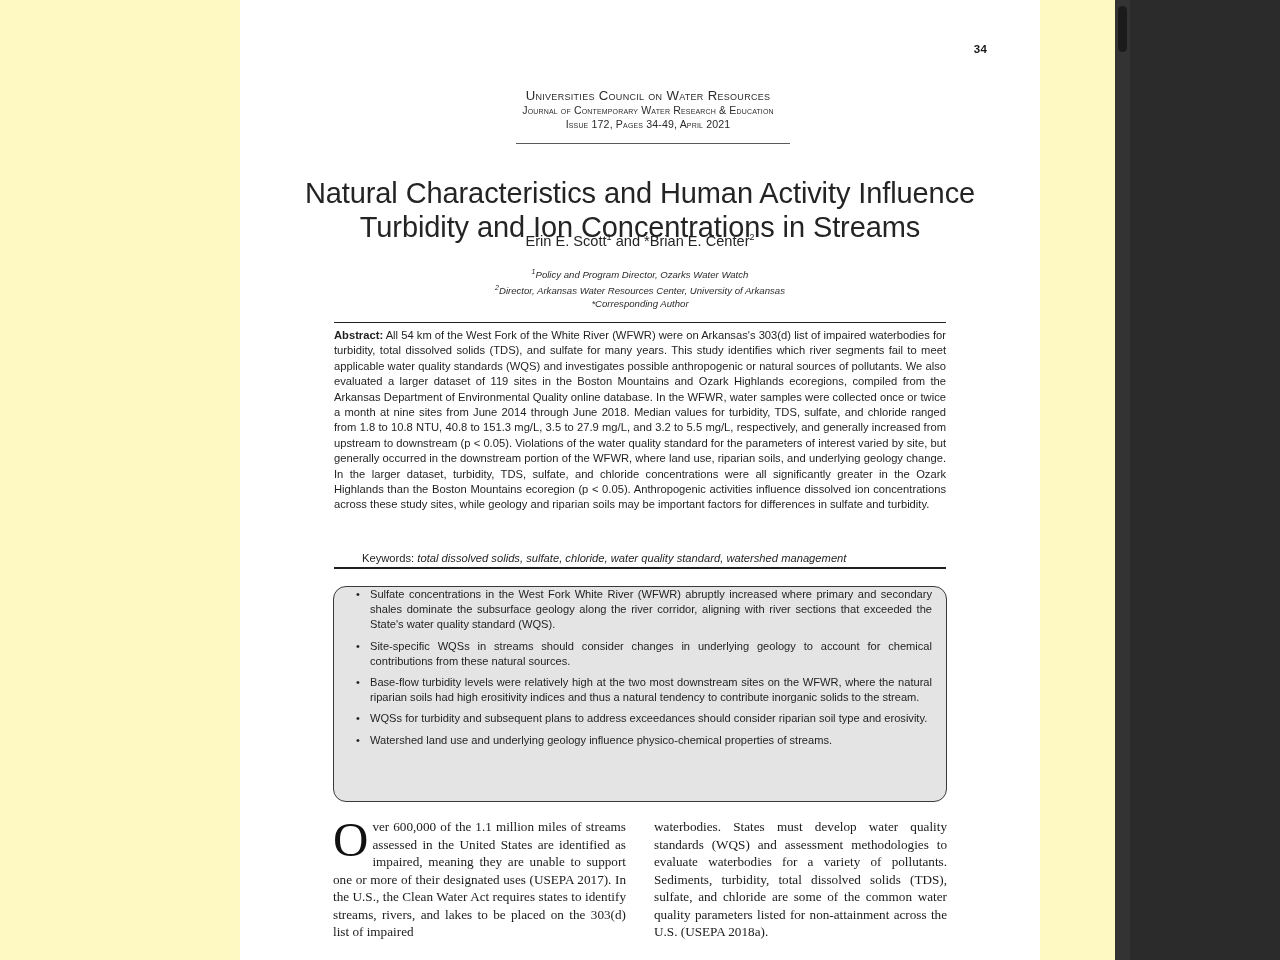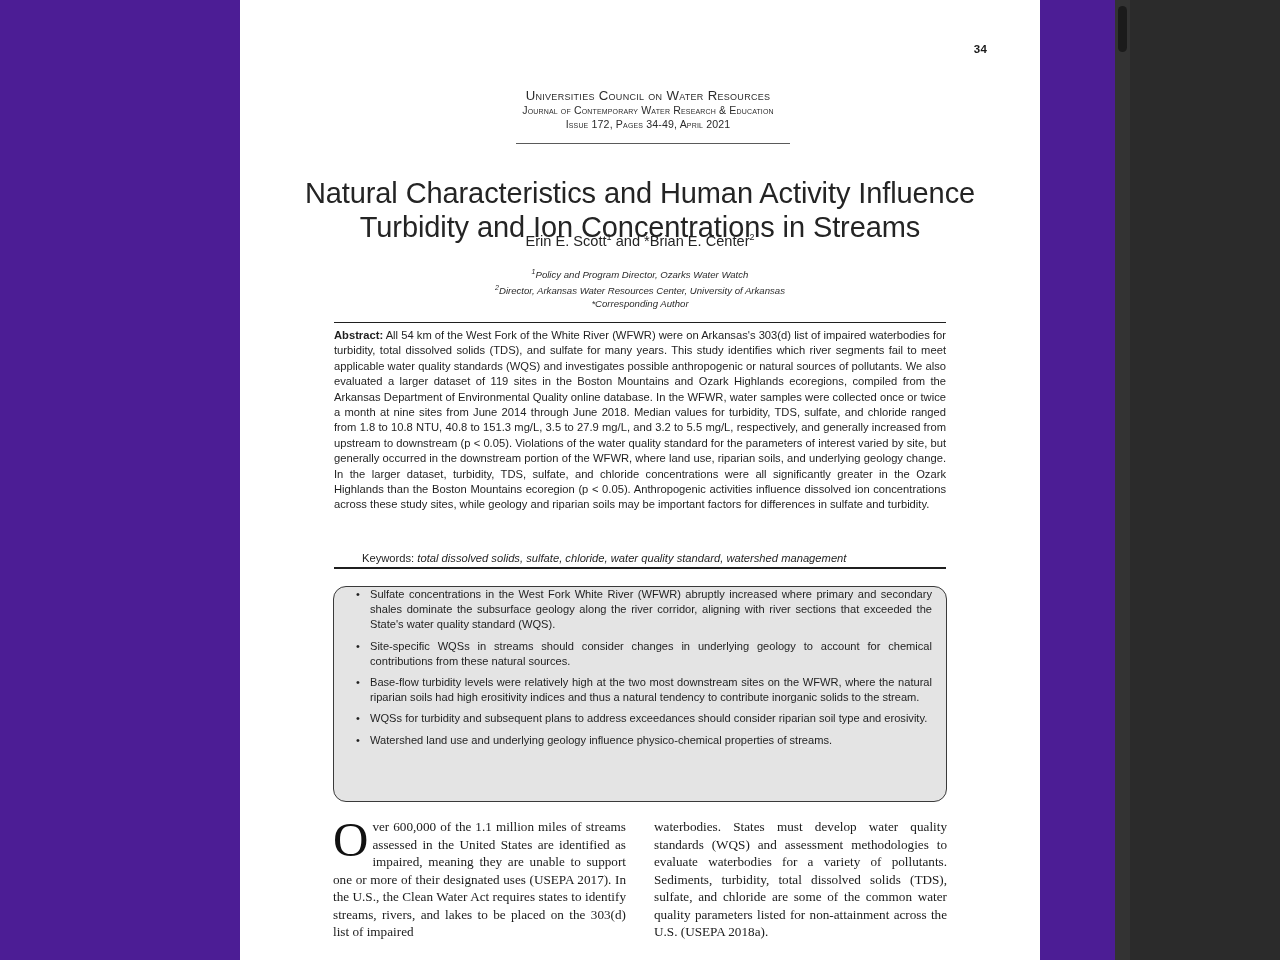--- a/index.html
+++ b/index.html
@@ -7,21 +7,21 @@
     margin: 0; padding: 0;
     width: 1280px; height: 960px;
     background: #2b2b2b;
     overflow: hidden;
   }
   body { font-family: "Liberation Sans", sans-serif; }
 
   #viewer {
     position: relative;
     width: 1130px; height: 960px;
-    background: #4c1d95;
+    background: #fef9c3;
   }
 
   
   #scrollbar-track {
     position: absolute;
     top: 0; right: 0;
     width: 15px; height: 960px;
     background: #333333;
   }
   #scrollbar-thumb {

